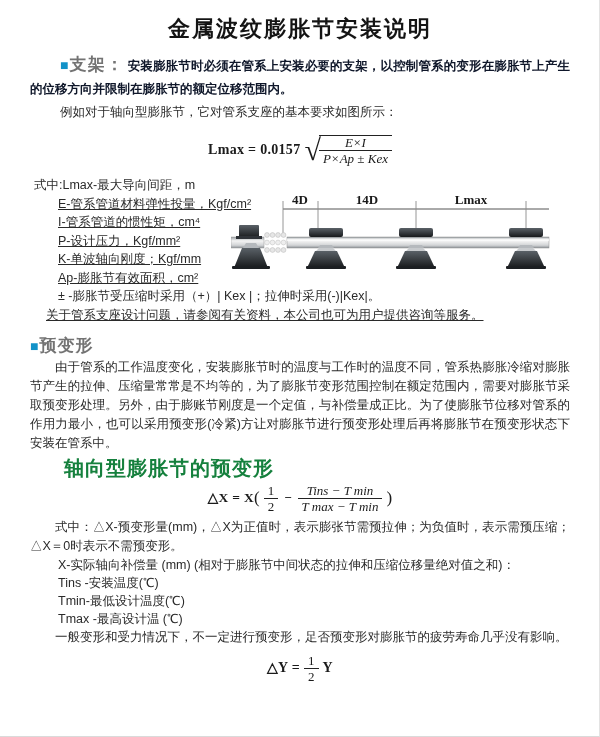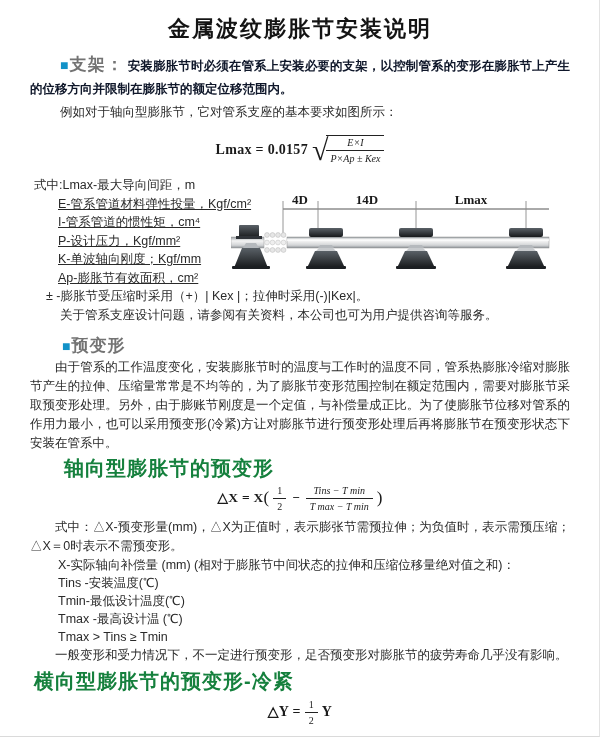--- a/index.html
+++ b/index.html
@@ -21,40 +21,40 @@
 
   .lead { margin-top:9px; line-height:23px; text-align:justify; text-indent:30px; }
   .h-blue { color:#737373; font-size:17px; font-weight:bold; letter-spacing:1px; }
   .h-marker { color:#1292c8; font-size:14px; margin-right:1px; }
   .lead .body-after-head { font-weight:bold; color:#0f172a; }
   .example { line-height:23px; text-indent:30px; }
 
   .formula { text-align:center; font-family:"Liberation Serif", serif; color:#1b1b1b; }
   .formula .fpre { font-weight:bold; font-size:14px; letter-spacing:.3px; }
   .frac { display:inline-block; vertical-align:middle; text-align:center;
-          font-size:10px; line-height:13px; font-family:"Liberation Serif", serif; }
+          font-size:13px; line-height:13px; font-family:"Liberation Serif", serif; }
   .frac .num { display:block; border-bottom:1px solid #222; padding:0 4px 1px; }
   .frac .den { display:block; padding:1px 4px 0; }
   .it { font-style:italic; }
   .f1 { margin:9px 0 5px; height:38px; }
   .rad { font-size:30px; font-weight:normal; vertical-align:-6px; letter-spacing:-3px; color:#1b1b1b; }
   .under-root { border-top:1.2px solid #222; margin-left:1px; }
   .paren { font-size:17px; font-family:"Liberation Serif", serif; vertical-align:-1px; }
   .fop { font-family:"Liberation Serif", serif; font-weight:bold; font-size:13px; padding:0 2px; }
   .f2 { margin:6px 0 5px; }
   .f2 .fpre { font-size:13.5px; }
   .f3 { margin:7px 0 6px; }
 
   .where-line { line-height:18.5px; margin-left:4px; }
   .defs { list-style:none; margin-left:28px; }
   .defs li { line-height:18.5px;text-decoration:underline; }
-  .pm-note { line-height:19px; margin-left:16px; }
-  .consult { line-height:19px; margin-left:30px; }
+  .pm-note { line-height:19px; margin-left:28px; }
+  .consult { line-height:19px; margin-left:16px;text-decoration:underline; }
 
-  .sec2-head { margin-top:10px; line-height:22px;margin-left:32px; }
+  .sec2-head { margin-top:10px; line-height:22px; }
 
   .para2 { line-height:19px; text-align:justify; text-indent:25px; }
   .sub-cyan { color:#15803d; font-size:20px; font-weight:bold; letter-spacing:1px;
               margin:5px 0 2px 34px; line-height:20px; }
   .sub-cyan.lateral { margin-left:4px; margin-top:6px; }
   .explain { line-height:19px; text-align:justify; text-indent:25px; }
   .items div { line-height:18px; margin-left:28px; }
   .note { line-height:19px; text-indent:25px; }
 
   .diagram { position:absolute; left:231px; top:191px; width:335px; height:100px; }
@@ -165,26 +165,24 @@
     <span class="paren">)</span>
   </div>
 
   <p class="explain">式中：△X-预变形量(mm)，△X为正值时，表示膨张节需预拉伸；为负值时，表示需预压缩；△X＝0时表示不需预变形。</p>
 
   <div class="items">
     <div class="line">X-实际轴向补偿量 (mm) (相对于膨胀节中间状态的拉伸和压缩位移量绝对值之和)：</div>
     <div class="line">Tins -安装温度(℃)</div>
     <div class="line">Tmin-最低设计温度(℃)</div>
     <div class="line">Tmax -最高设计温 (℃)</div>
-    <div class="line">Tmax &gt; Tins ≥ Tmin</div>
   </div>
 
   <p class="note">一般变形和受力情况下，不一定进行预变形，足否预变形对膨胀节的疲劳寿命几乎没有影响。</p>
 
-  <div class="sub-cyan lateral">横向型膨胀节的预变形-冷紧</div>
 
   <div class="formula f3">
     <span class="fpre">△Y =</span>
     <span class="frac"><span class="num">1</span><span class="den">2</span></span>
     <span class="fpre">Y</span>
   </div>
 
 </div>
 
 </body></html>

